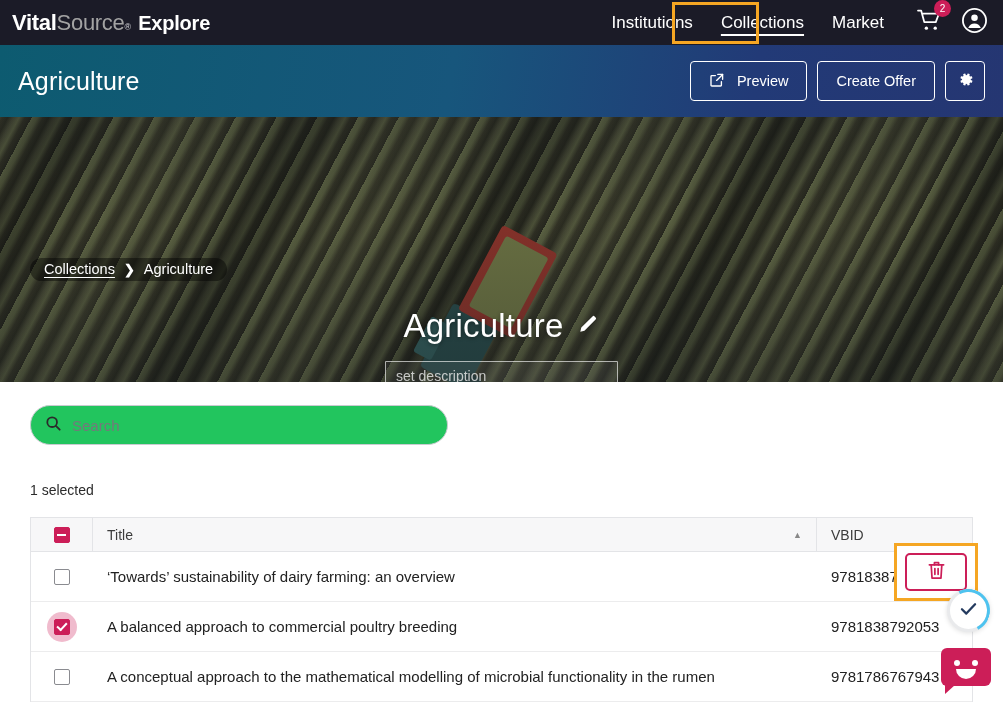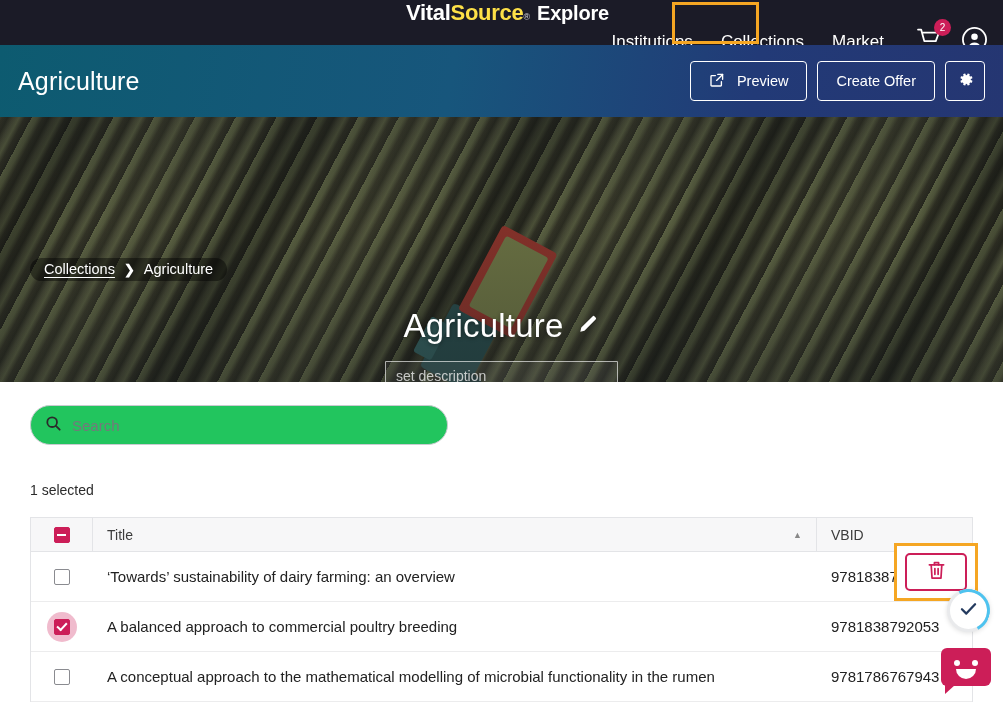--- a/index.html
+++ b/index.html
@@ -10,32 +10,31 @@
     overflow: hidden;
   }
   body { position: relative; }
 
   
   .topnav {
     height: 45px; width: 100%;
     background: #1b1b27;
     display: flex; align-items: center;
     position: relative;
-    flex-direction: column;
   }
   .brand {
     display: flex; align-items: baseline;
     margin-left: 12px;
     white-space: nowrap;
   }
   .brand-vital {
     font-size: 22px; font-weight: bold; color: #ffffff; letter-spacing: -0.3px;
   }
   .brand-source {
-    font-size: 22px; font-weight: 700; color: #fde047; letter-spacing: -0.3px;
+    font-size: 22px; font-weight: 400; color: #a3a3a3; letter-spacing: -0.3px;
   }
   .brand-reg { font-size: 9px; color: #d8d8dd; vertical-align: super; margin-right: 7px;}
   .brand-explore {
     font-size: 20px; font-weight: bold; color: #ffffff; letter-spacing: -0.2px;
   }
   .nav-right {
     margin-left: auto; display: flex; align-items: center; height: 100%;
   }
   .nav-link {
     color: #ffffff; font-size: 17px; padding: 0 14px;

